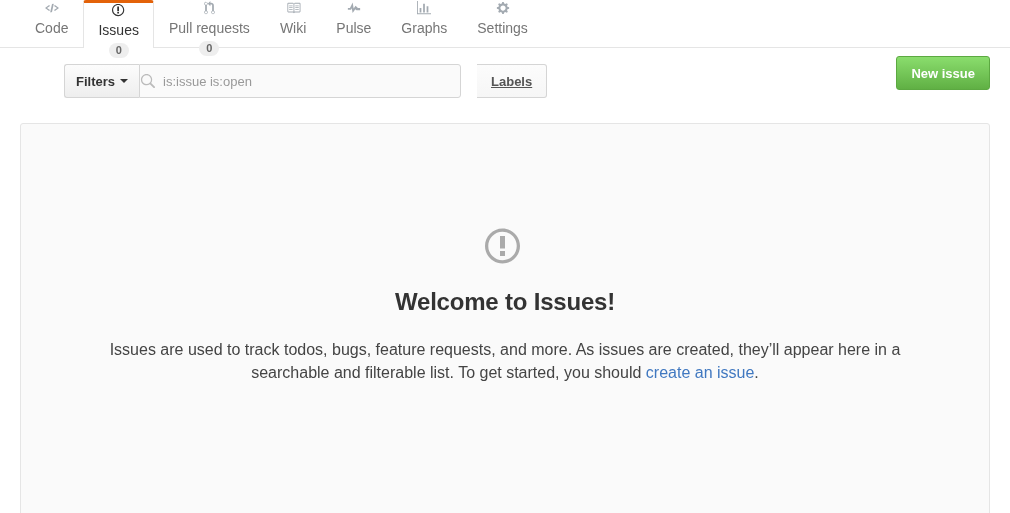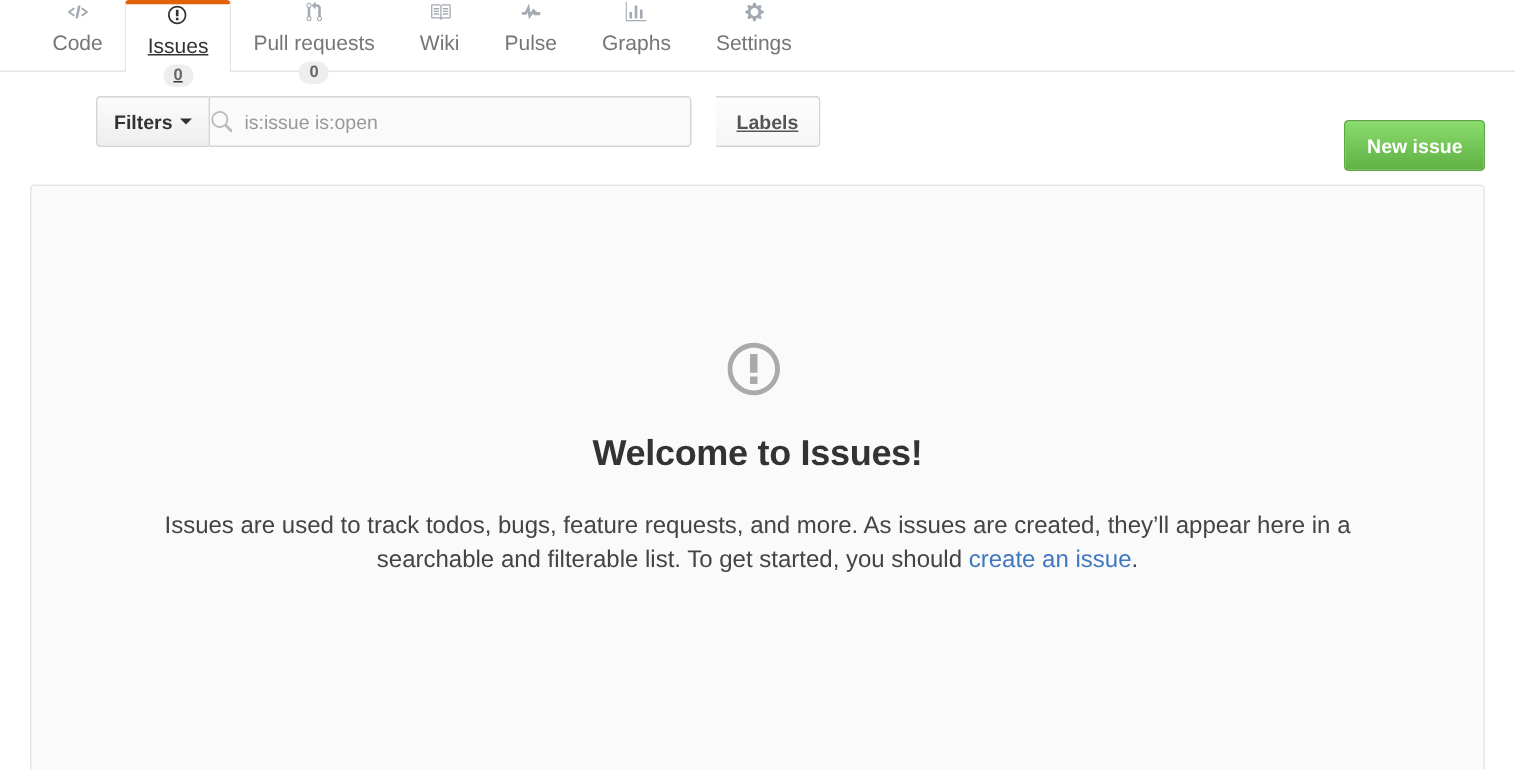--- a/index.html
+++ b/index.html
@@ -40,21 +40,20 @@
   }
   .nav-tab.selected {
     color: #333;
     font-weight: normal;
     background: #fff;
     border-color: #e5e5e5;
     border-top: 3px solid #e36209;
     border-radius: 3px 3px 0 0;
     height: 48px;
     margin-bottom: -1px;
-    text-decoration: underline;
   }
   .nav-tab .icon { display: inline-flex; align-items: center; color: #a3aab1; }
   .nav-tab.selected .icon { color: #333; }
   .counter {
     display: inline-block;
     min-width: 20px;
     padding: 2px 6px;
     font-size: 11px;
     font-weight: bold;
     line-height: 1;
@@ -127,21 +126,21 @@
     background: linear-gradient(#fcfcfc, #f6f6f6);
     border: 1px solid #d5d5d5;
     cursor: pointer;
   }
   .btn-group .btn:first-child { border-radius: 3px 0 0 3px; }
   .btn-group .btn:last-child { border-radius: 0 3px 3px 0; border-left: none; }
 
   .btn-primary {
     position: absolute;
     right: 20px;
-    top: 32px;
+    top: 8px;
     height: 34px;
     padding: 0 14px;
     display: flex;
     align-items: center;
     font-size: 13px;
     font-weight: bold;
     color: #fff;
     background: linear-gradient(#8add6d, #60b044);
     border: 1px solid #5ca941;
     border-radius: 3px;

